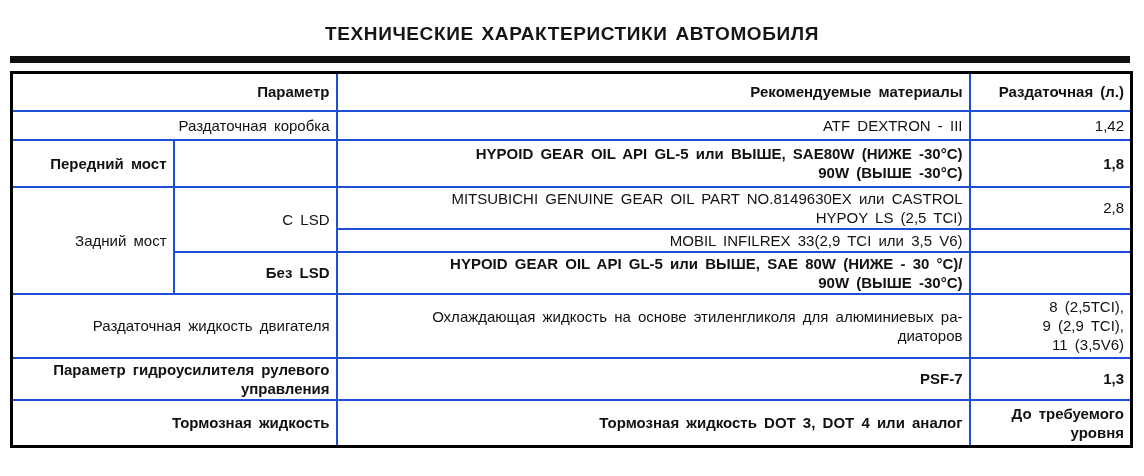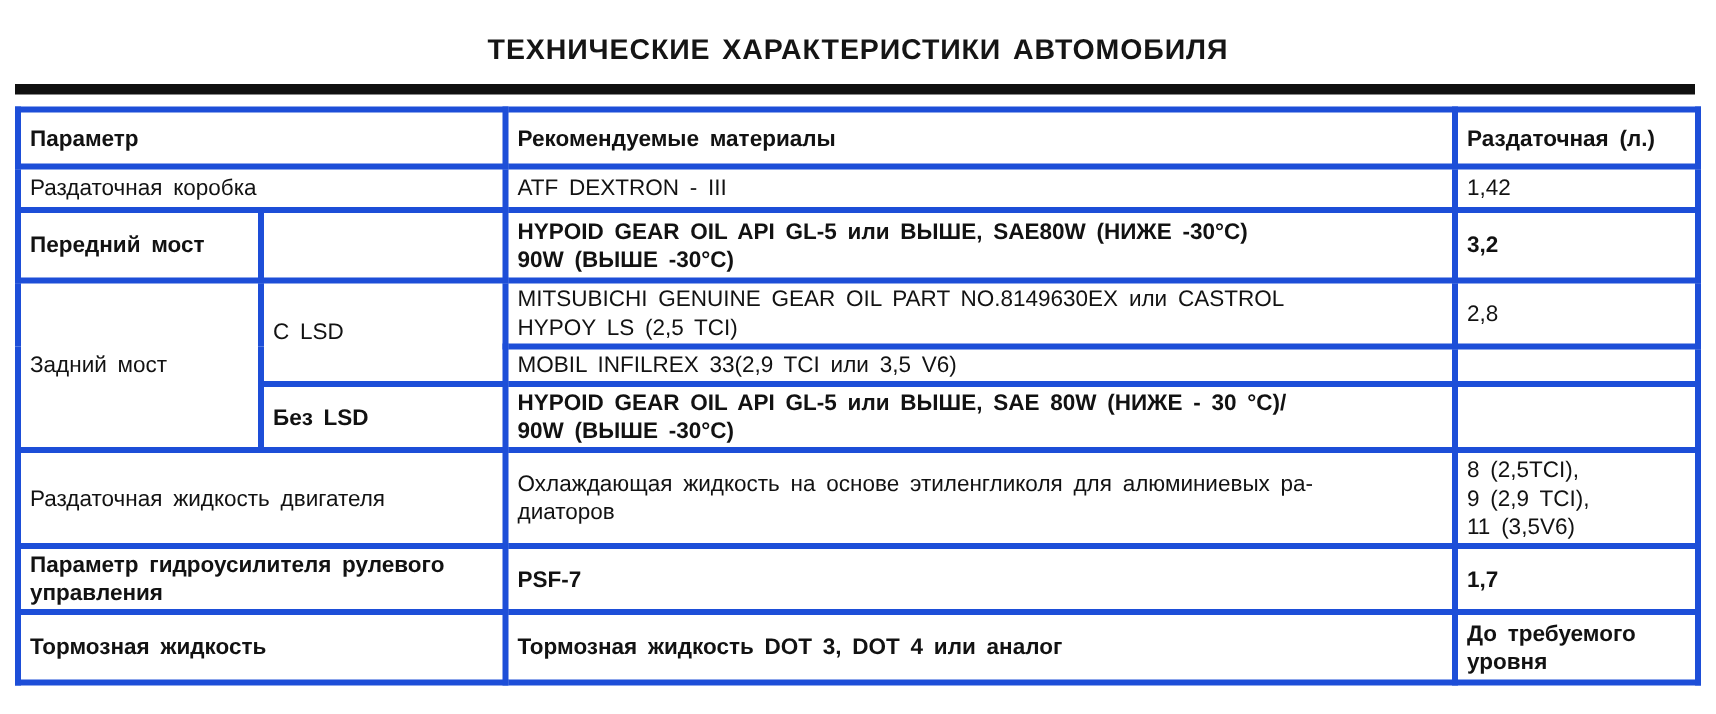--- a/index.html
+++ b/index.html
@@ -35,22 +35,22 @@
   table.specs {
     position: absolute;
     top: 71px;
     left: 10px;
     width: 1120px;
     border-collapse: collapse;
     table-layout: fixed;
     border: 3px solid #000000;
   }
   table.specs td, table.specs th {
-    border: 4px solid #1d4ed8;
-    text-align: left;
+    border: 2px solid #1d4ed8;
+    text-align: right;
     vertical-align: middle;
     padding: 1px 6px;
     font-size: 15px;
     line-height: 19px;
     white-space: pre-line;
     word-spacing: 0.2em;
     color: #121212;
     overflow: hidden;
   }
   table.specs th { font-weight: bold; }
@@ -89,21 +89,21 @@
       <td colspan="2">Раздаточная коробка</td>
       <td>ATF DEXTRON - III</td>
       <td>1,42</td>
     </tr>
 
     <tr class="h47">
       <td>Передний мост</td>
       <td></td>
       <td>HYPOID GEAR OIL API GL-5 или ВЫШЕ, SAE80W (НИЖЕ -30°C)
 90W (ВЫШЕ -30°C)</td>
-      <td>3,2</td>
+      <td>1,8</td>
     </tr>
 
     <tr class="h40">
       <td rowspan="3">Задний мост</td>
       <td rowspan="2">С LSD</td>
       <td>MITSUBICHI GENUINE GEAR OIL PART NO.8149630EX или CASTROL
 HYPOY LS (2,5 TCI)</td>
       <td>2,8</td>
     </tr>
 
@@ -125,21 +125,21 @@
 диаторов</td>
       <td>8 (2,5TCI),
 9 (2,9 TCI),
 11 (3,5V6)</td>
     </tr>
 
     <tr class="h42">
       <td colspan="2">Параметр гидроусилителя рулевого
 управления</td>
       <td>PSF-7</td>
-      <td>1,7</td>
+      <td>1,3</td>
     </tr>
 
     <tr class="h47">
       <td colspan="2">Тормозная жидкость</td>
       <td>Тормозная жидкость DOT 3, DOT 4 или аналог</td>
       <td>До требуемого
 уровня</td>
     </tr>
 
   </tbody>

